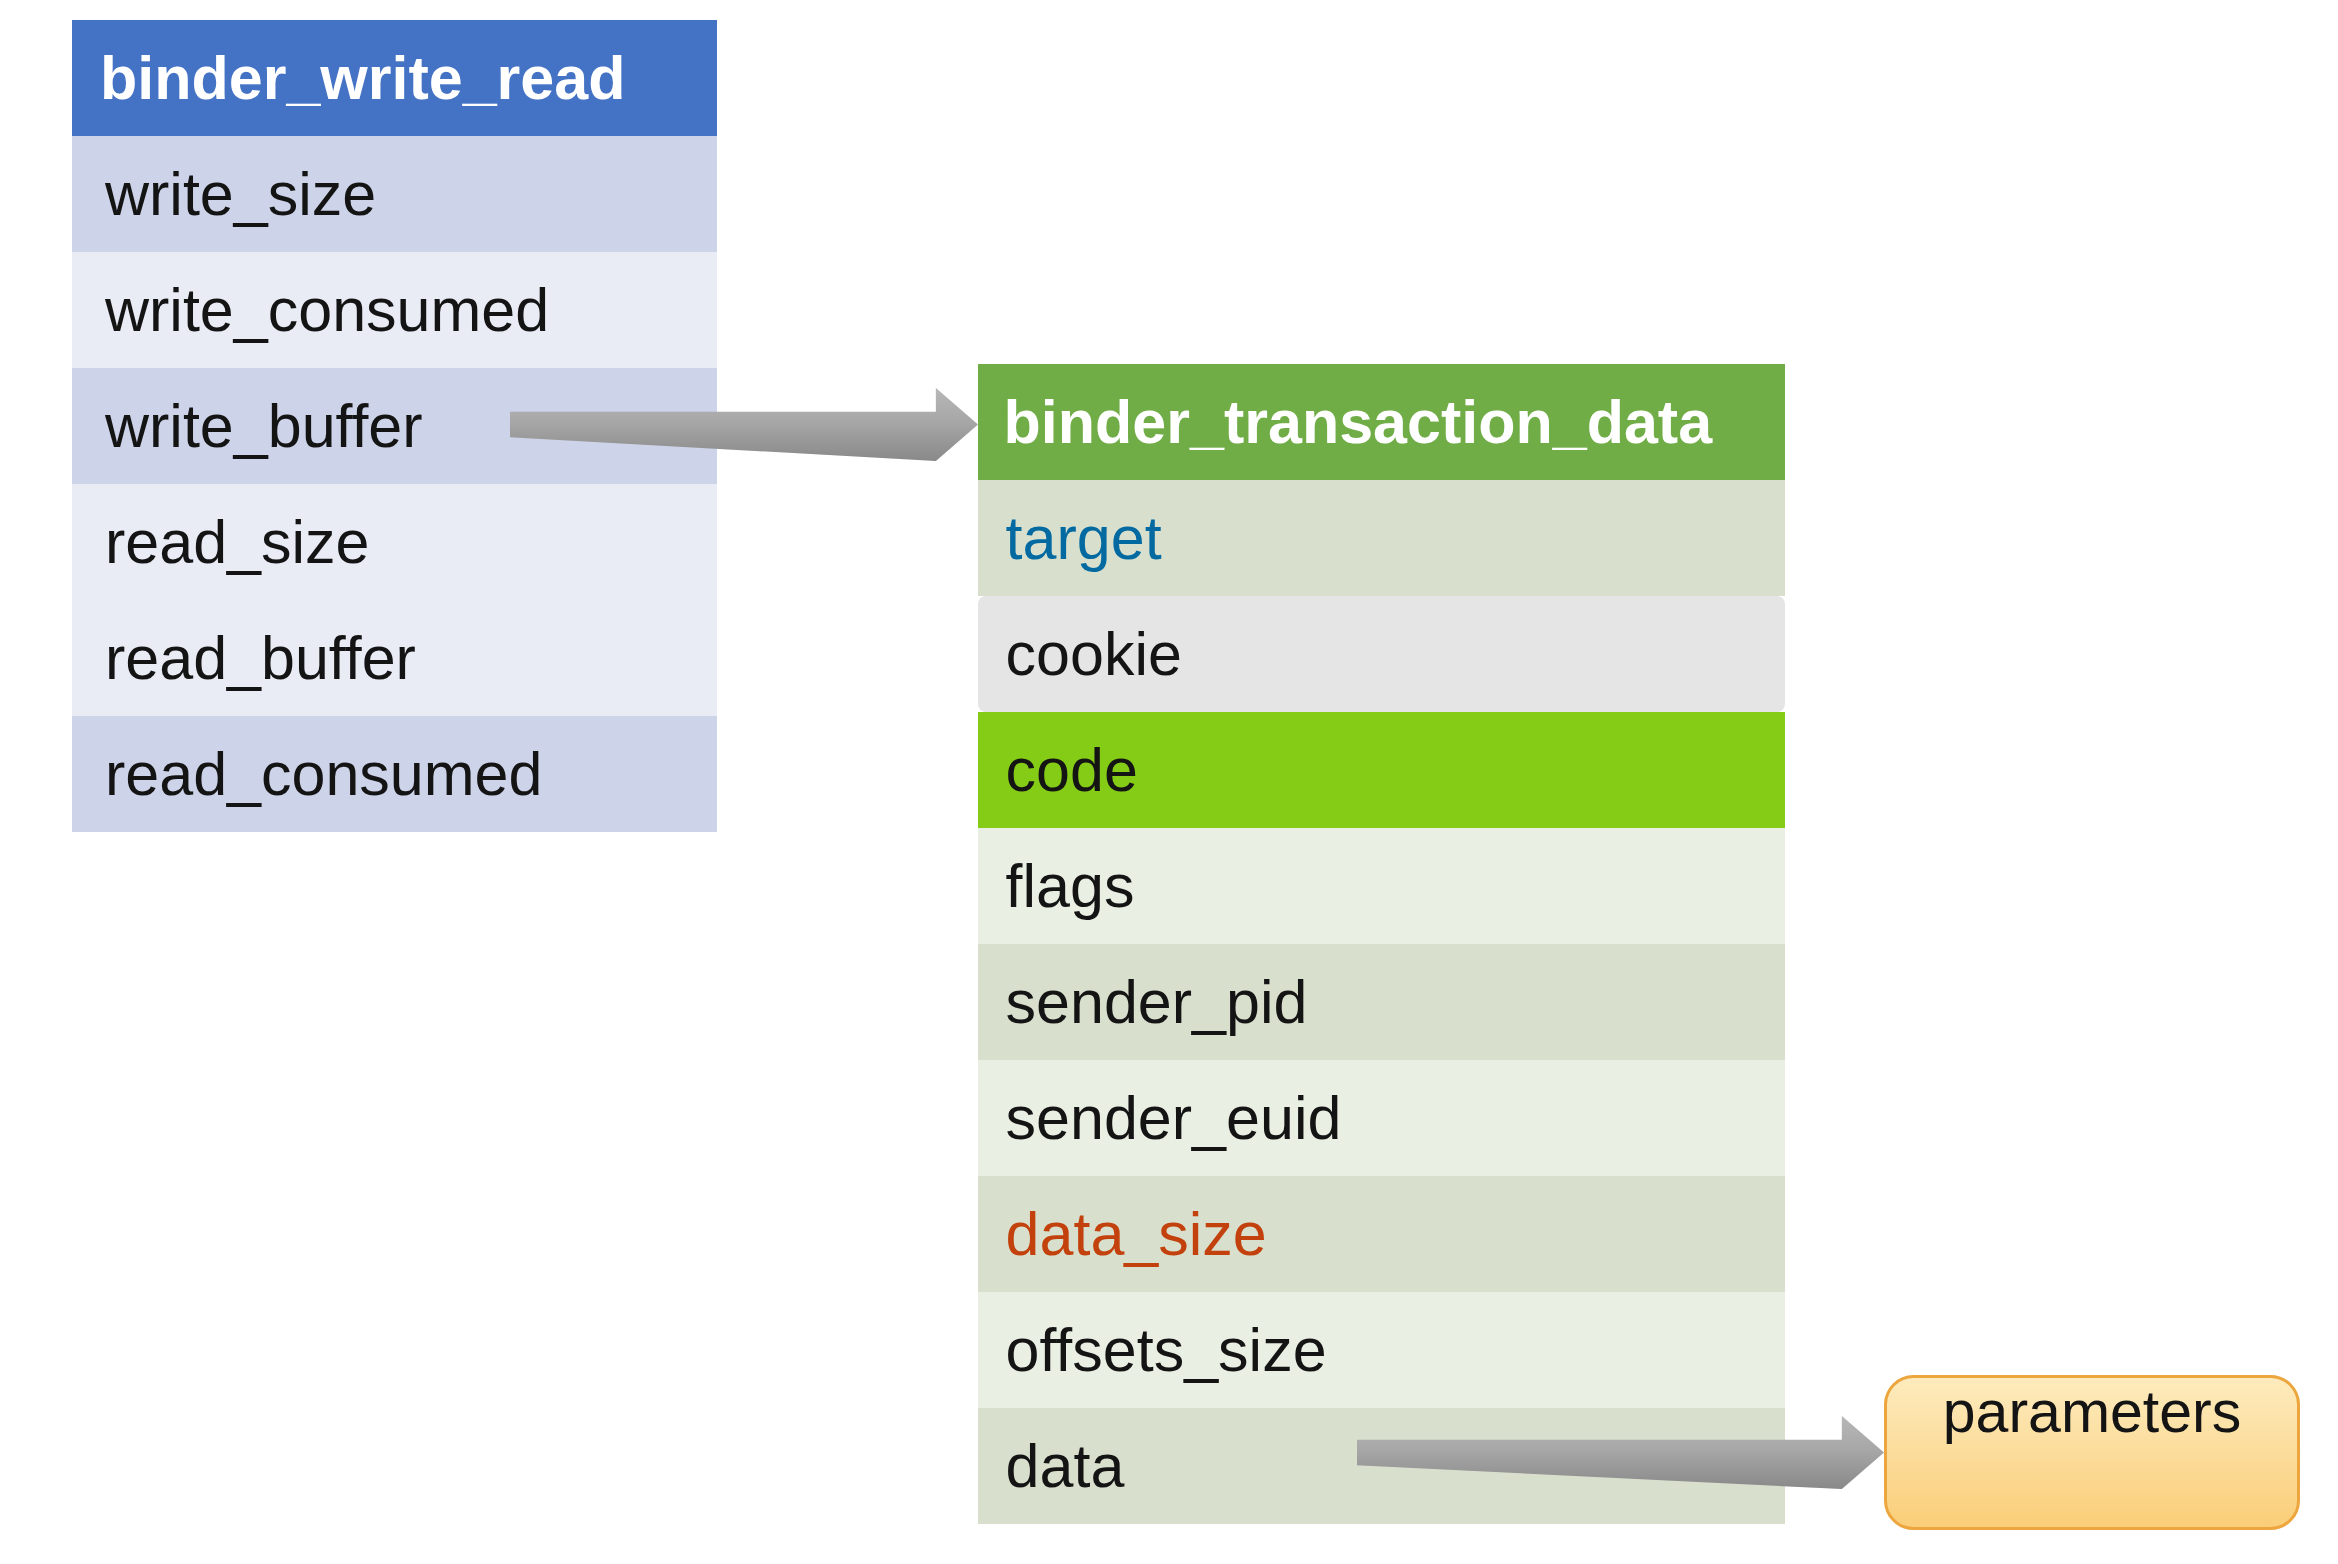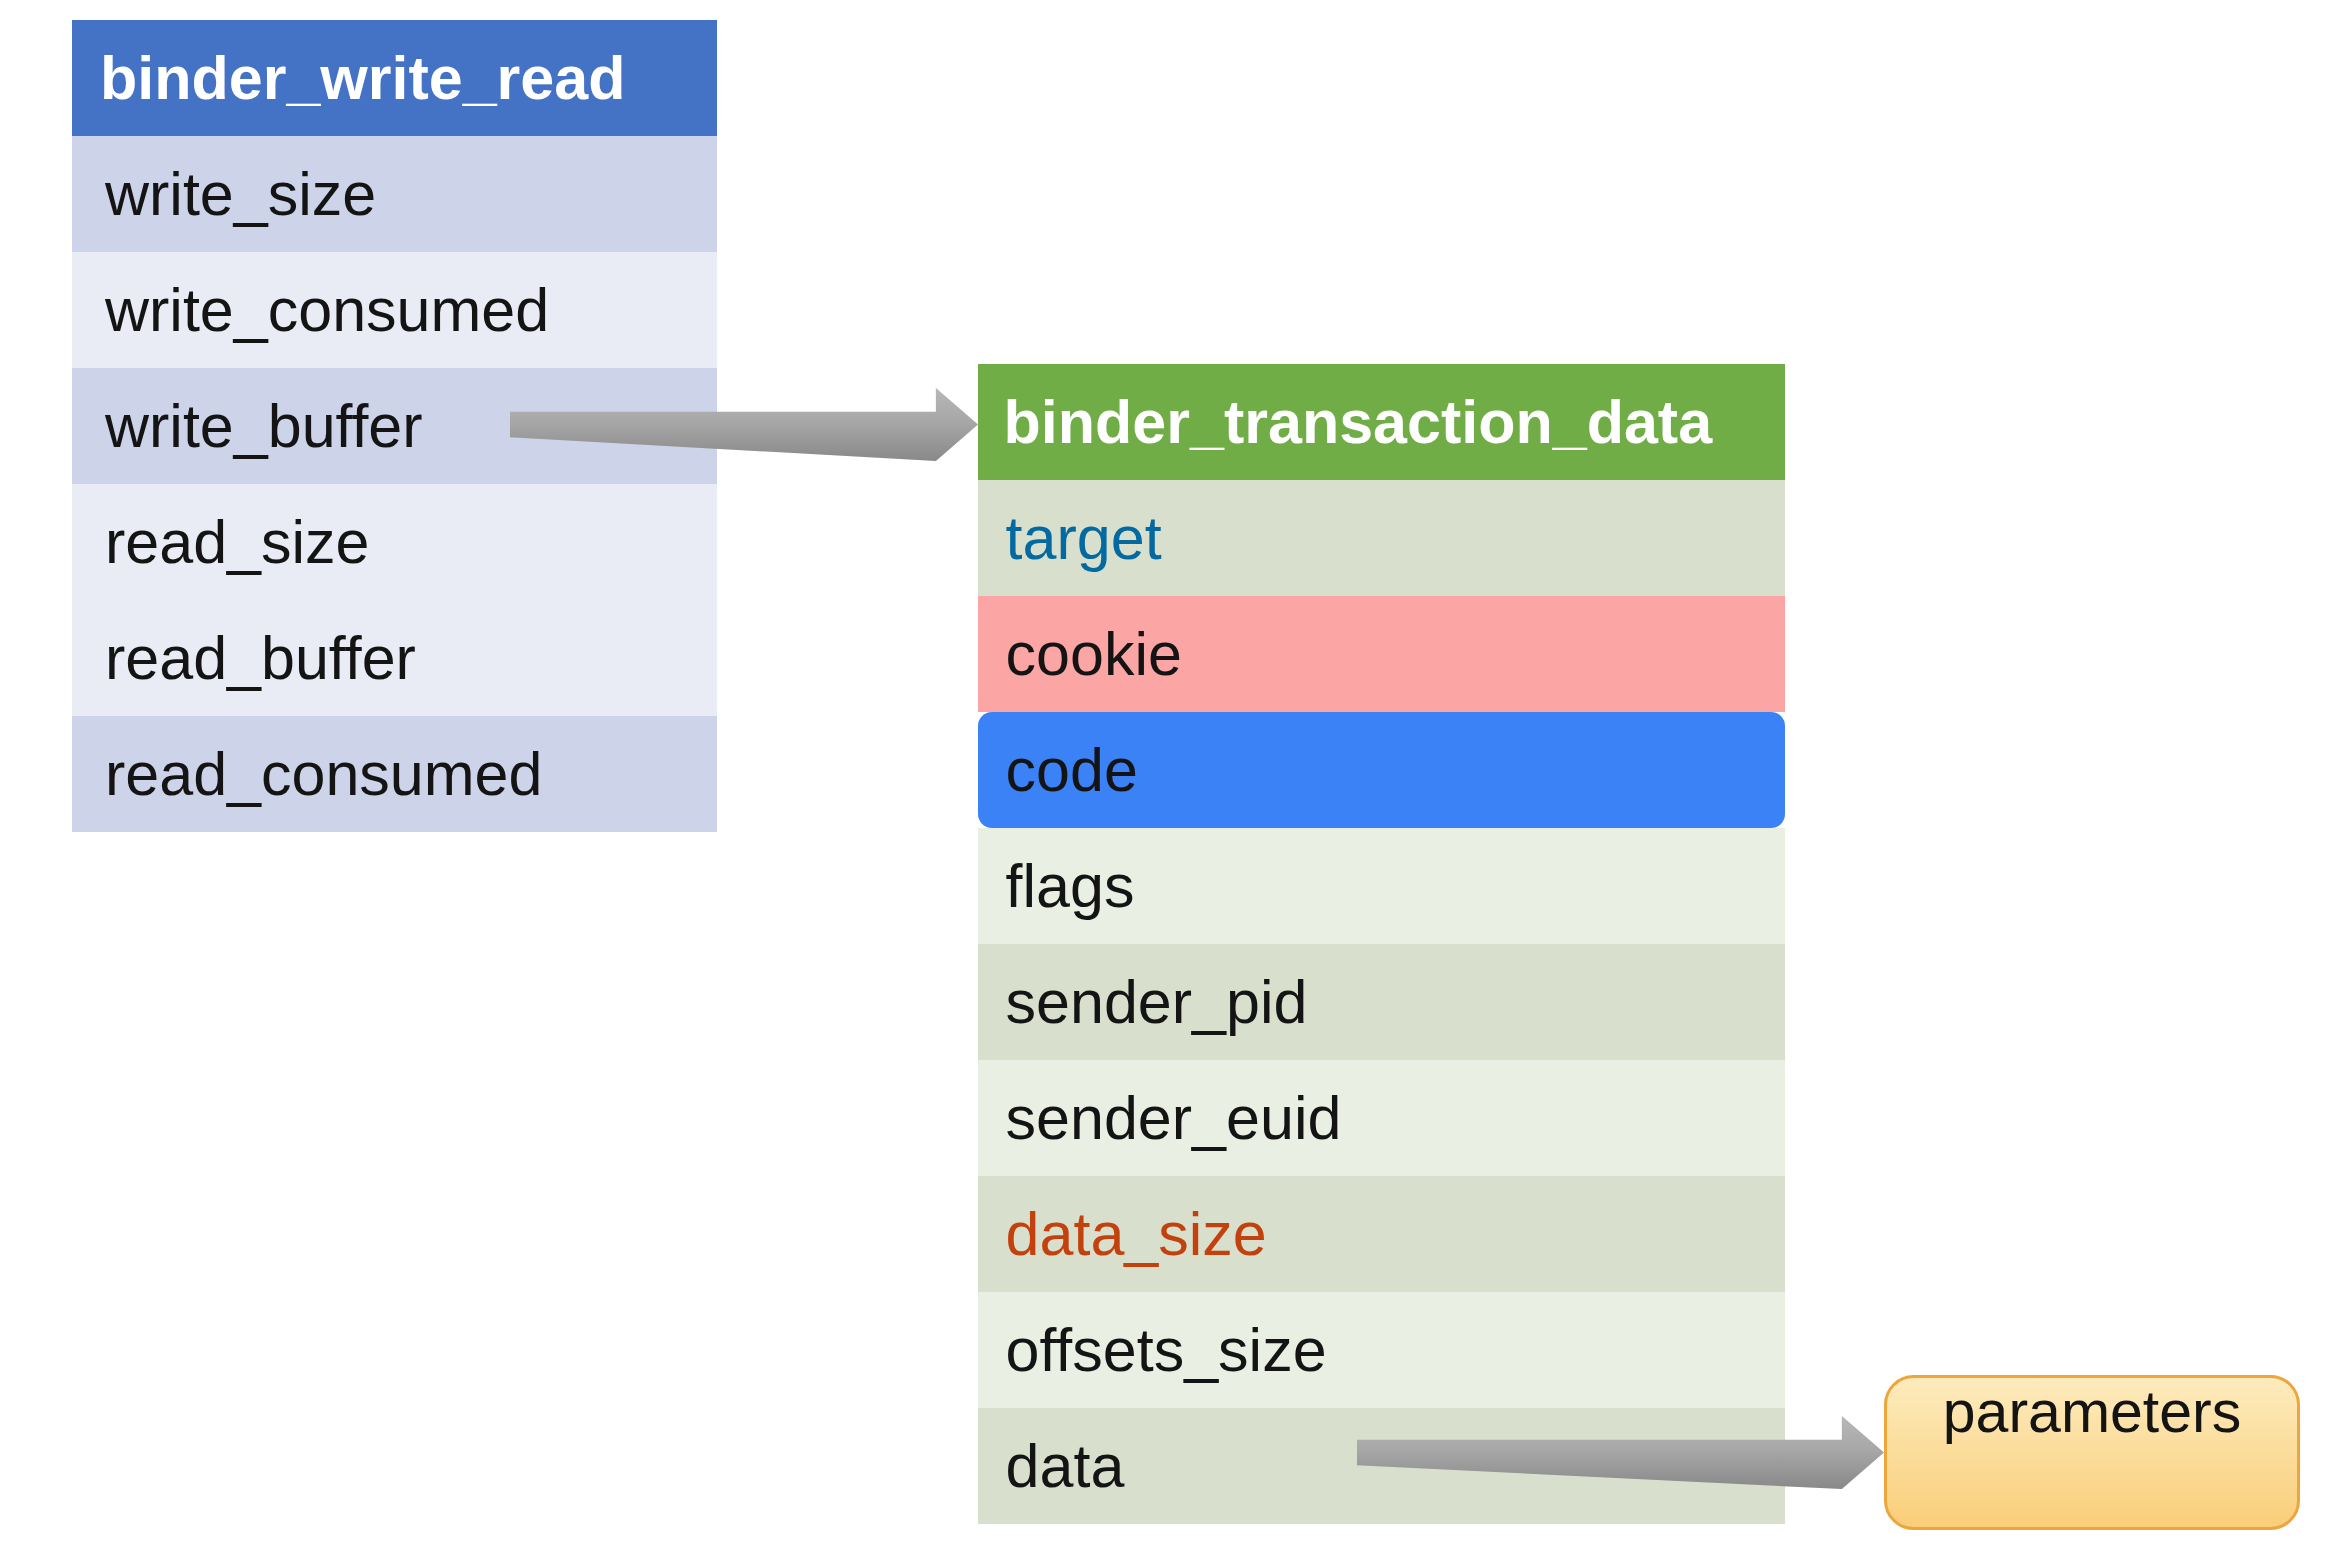--- a/index.html
+++ b/index.html
@@ -84,22 +84,22 @@
         <div class="trow" style="background-color: rgb(205, 211, 232); color: rgb(20, 20, 20);">read_consumed</div>
       </div>
   </section>
 
   <div class="arrow" id="arrow-1" style="background-color: rgb(163, 163, 163);"></div>
 
   <section class="dtable rt" id="right-table">
     <div class="thead" style="background-color: rgb(112, 173, 71);">binder_transaction_data</div>
     <div class="tbody">
         <div class="trow" style="background-color: rgb(216, 224, 205); color: #0369a1;">target</div>
-        <div class="trow" style="background-color: #fca5a5; color: rgb(20, 20, 20);">cookie</div>
-        <div class="trow" style="background-color: #3b82f6; color: rgb(20, 20, 20); border-radius: 14px;">code</div>
+        <div class="trow" style="background-color: #e5e5e5; color: rgb(20, 20, 20); border-radius: 8px;">cookie</div>
+        <div class="trow" style="background-color: #84cc16; color: rgb(20, 20, 20);">code</div>
         <div class="trow" style="background-color: rgb(233, 239, 227); color: rgb(20, 20, 20);">flags</div>
         <div class="trow" style="background-color: rgb(216, 224, 205); color: rgb(20, 20, 20);">sender_pid</div>
         <div class="trow" style="background-color: rgb(233, 239, 227); color: rgb(20, 20, 20);">sender_euid</div>
         <div class="trow" style="background-color: rgb(216, 224, 205); color: #c2410c;">data_size</div>
         <div class="trow" style="background-color: rgb(233, 239, 227); color: rgb(20, 20, 20);">offsets_size</div>
         <div class="trow" style="background-color: rgb(216, 224, 205); color: rgb(20, 20, 20);">data</div>
       </div>
   </section>
 
   <div class="arrow" id="arrow-2" style="background-color: rgb(163, 163, 163);"></div>

